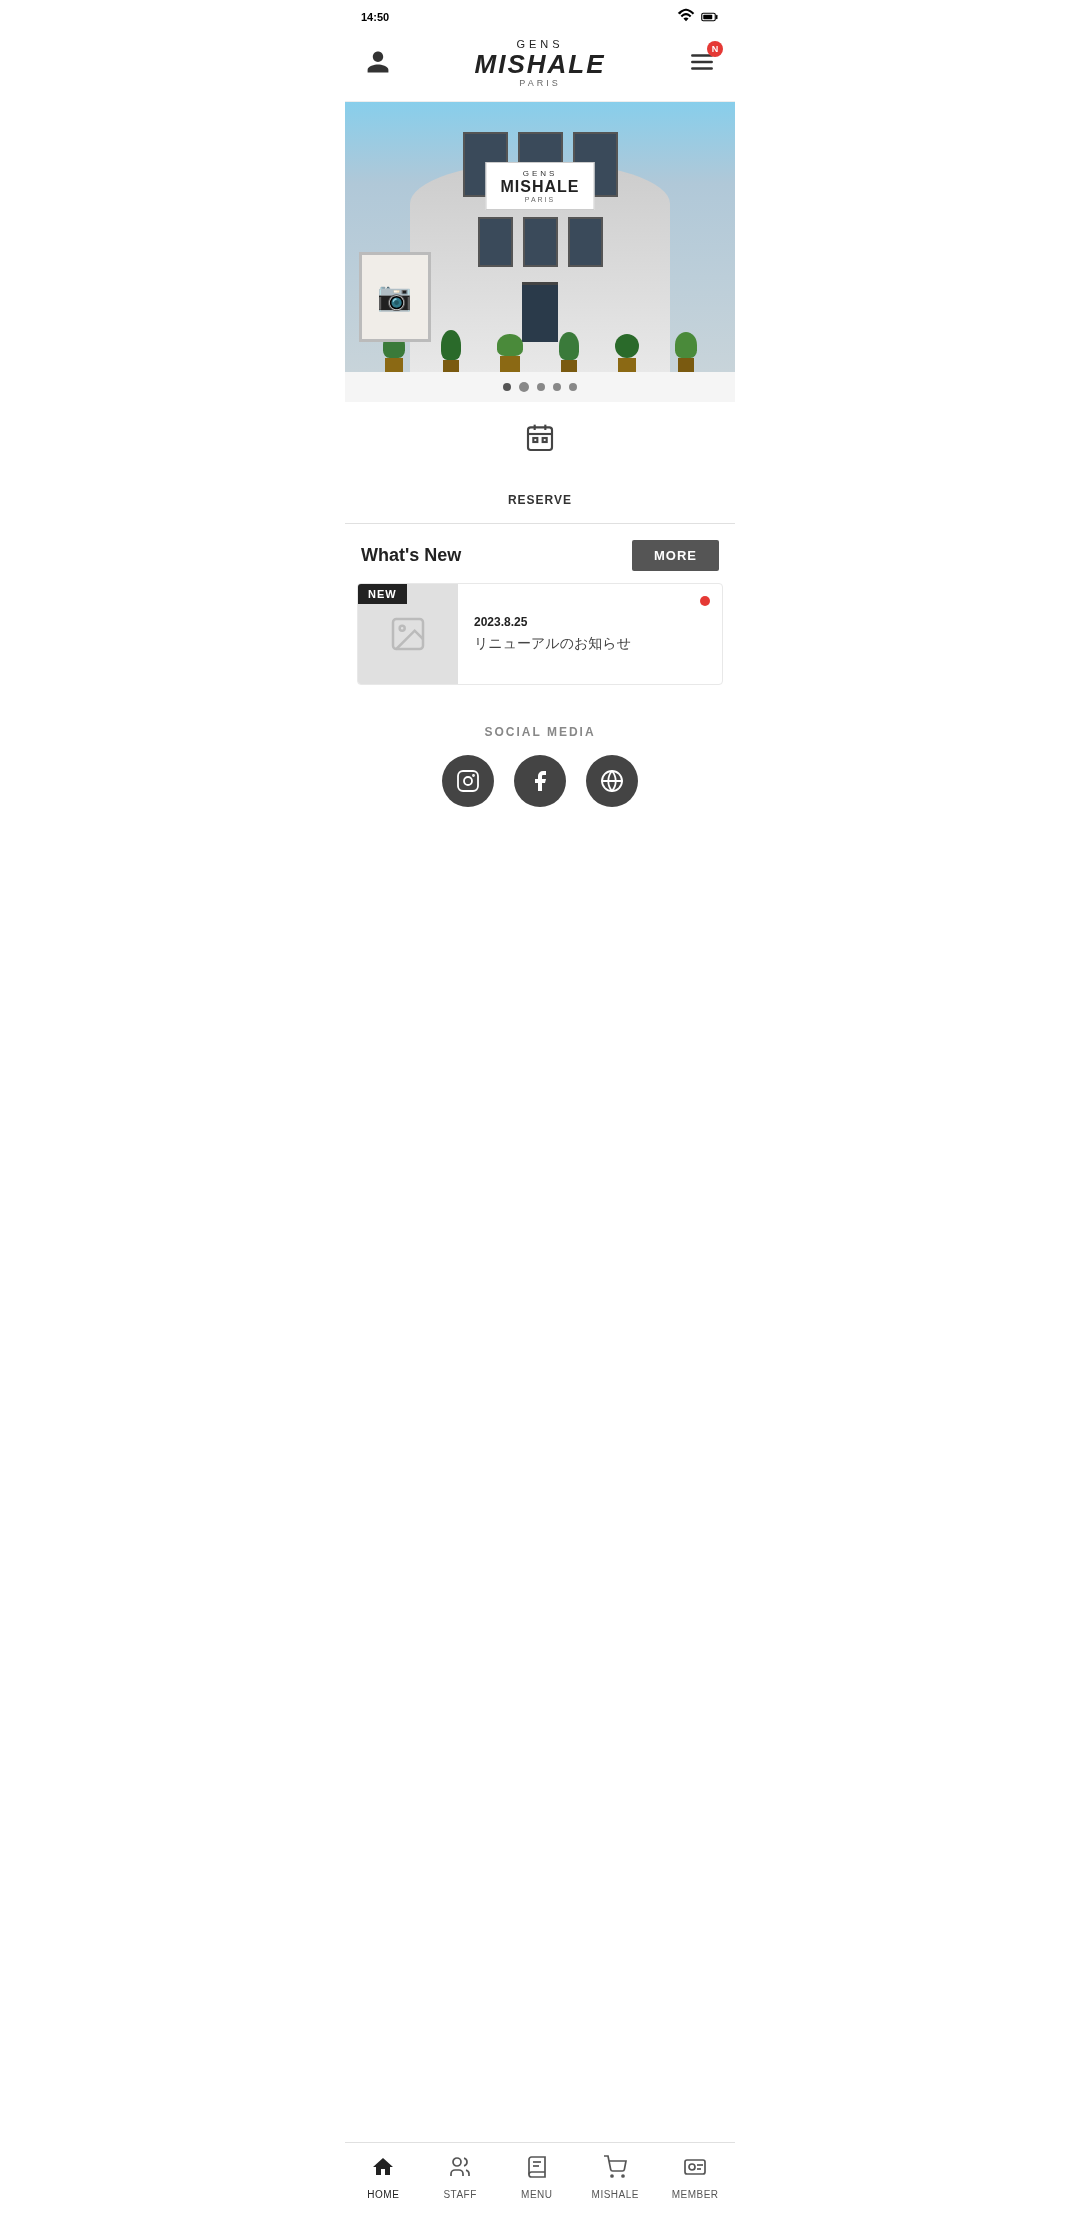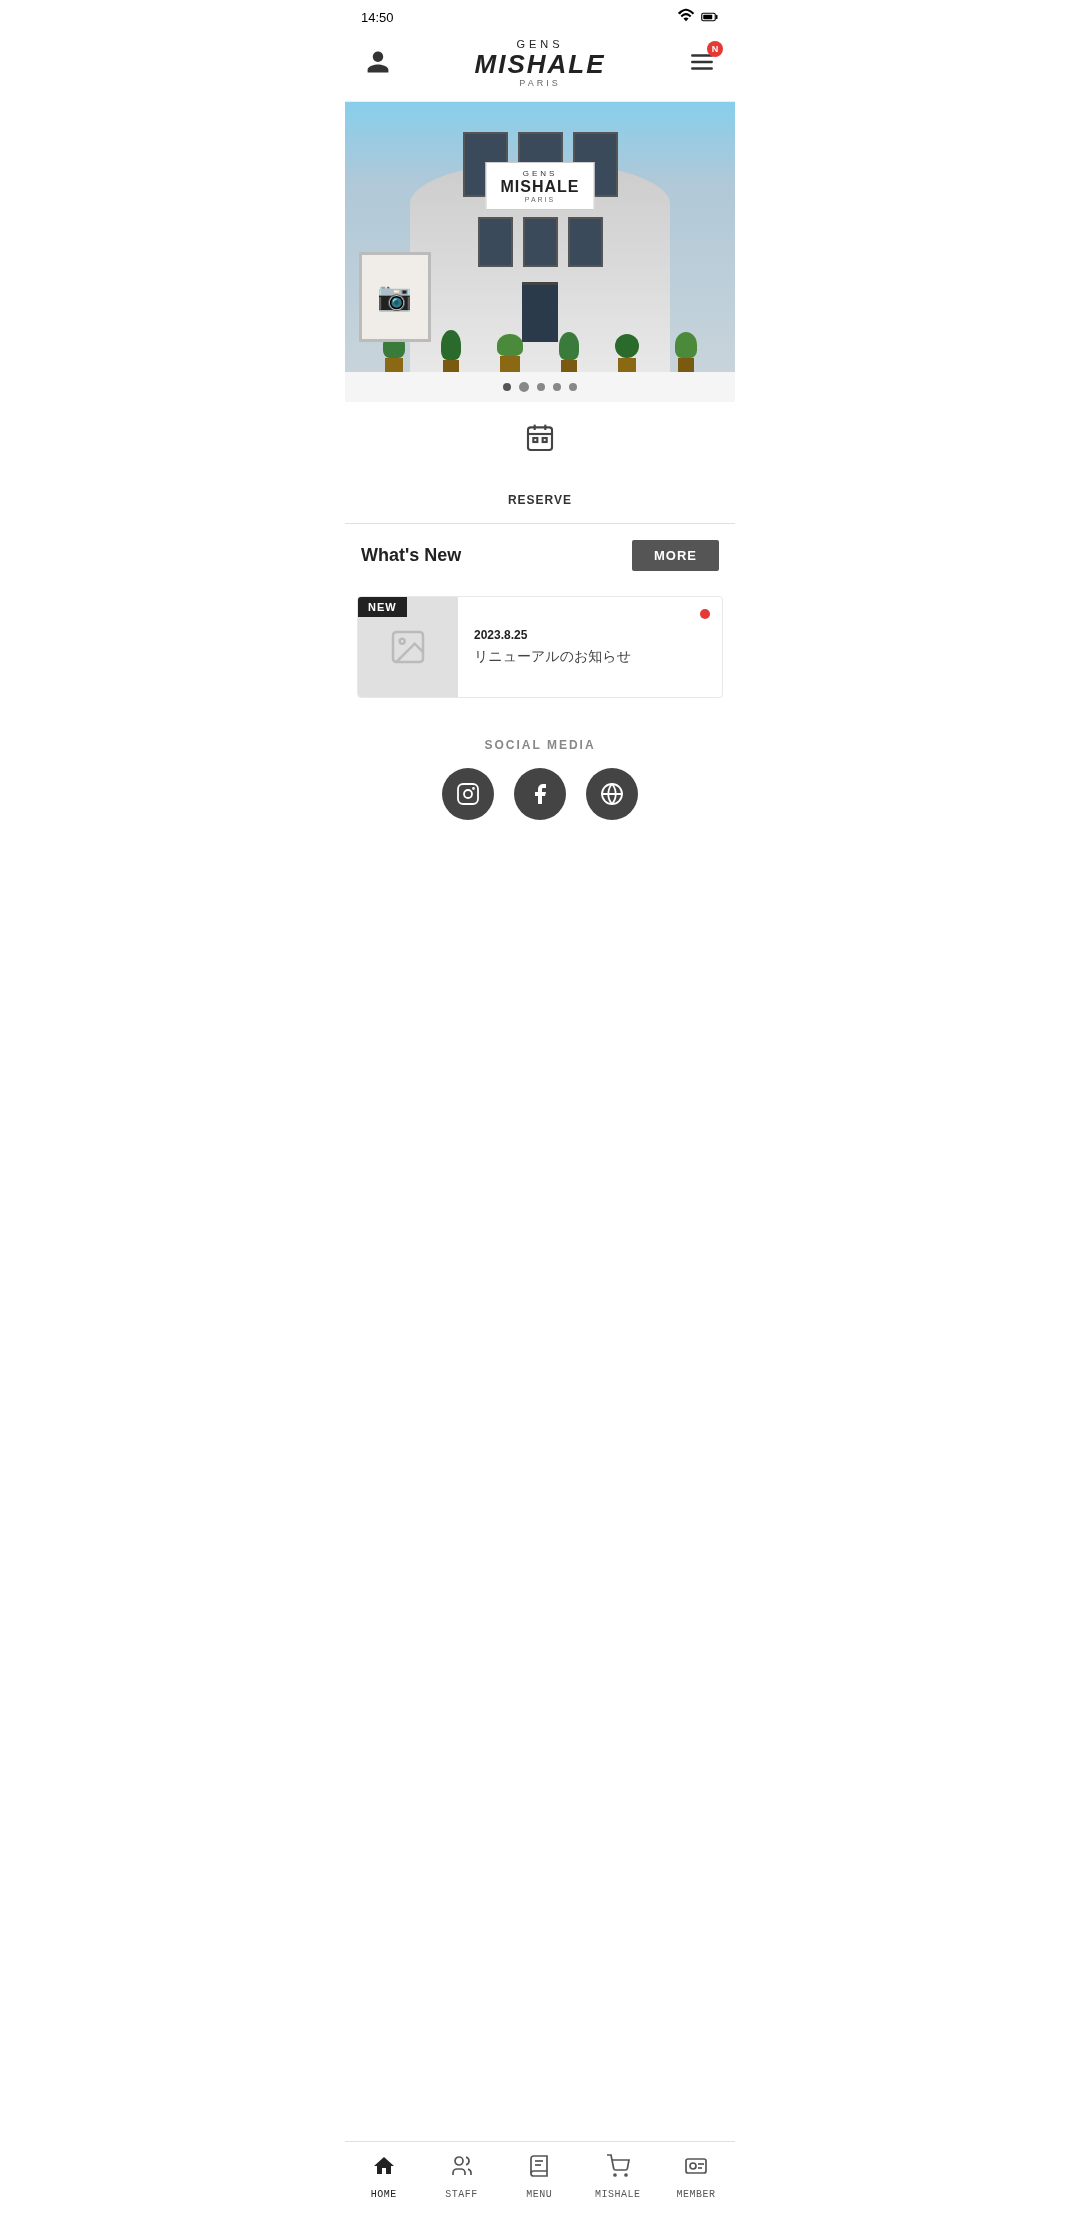--- a/index.html
+++ b/index.html
@@ -15,22 +15,22 @@
 
     
     .status-bar {
       display: flex;
       justify-content: space-between;
       align-items: center;
       padding: 8px 16px 4px;
       background: #fff;
     }
     .status-time {
-      font-size: 13px;
-      font-weight: 400;
+      font-size: 11px;
+      font-weight: 700;
       color: #000;
     }
     .status-icons {
       display: flex;
       align-items: center;
       gap: 6px;
     }
     .status-icons svg {
       width: 18px;
       height: 18px;
@@ -215,21 +215,21 @@
       font-weight: 600;
       letter-spacing: 1px;
       cursor: pointer;
       border-radius: 2px;
     }
 
     
     .news-item {
       display: flex;
       align-items: center;
-      margin: 13px 12px 16px;
+      margin: 0 12px 16px;
       border: 1px solid #e8e8e8;
       border-radius: 4px;
       overflow: hidden;
       position: relative;
       cursor: pointer;
     }
     .news-badge {
       position: absolute;
       top: 0;
       left: 0;
@@ -327,21 +327,20 @@
     .nav-item {
       display: flex;
       flex-direction: column;
       align-items: center;
       gap: 4px;
       cursor: pointer;
       border: none;
       background: none;
       padding: 4px 8px;
       min-width: 60px;
-      font-family: Liberation Mono, monospace;
     }
     .nav-icon {
       font-size: 22px;
       color: #444;
     }
     .nav-label {
       font-size: 10px;
       font-weight: 500;
       color: #555;
       letter-spacing: 0.5px;

